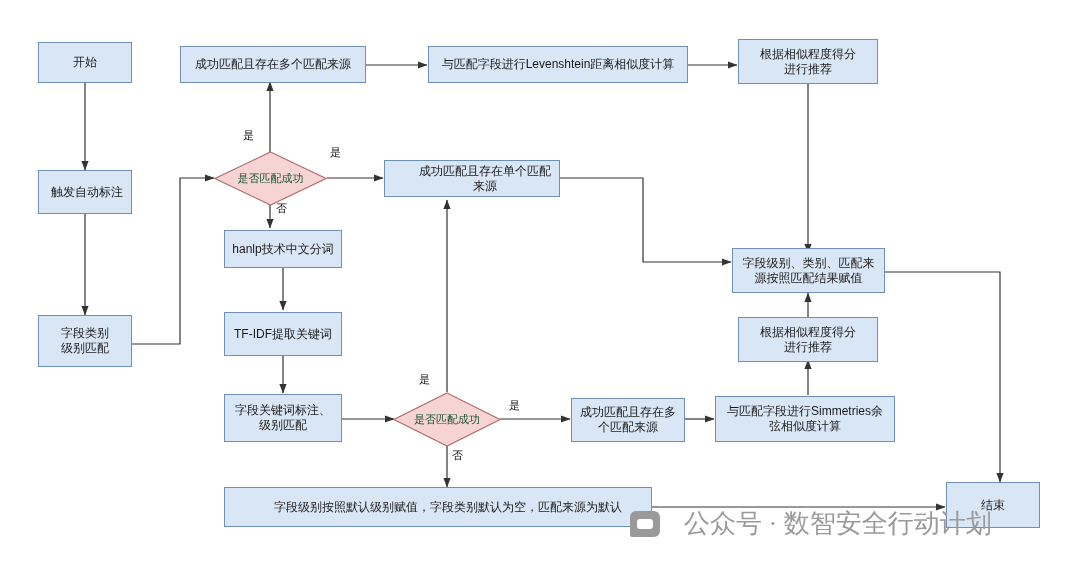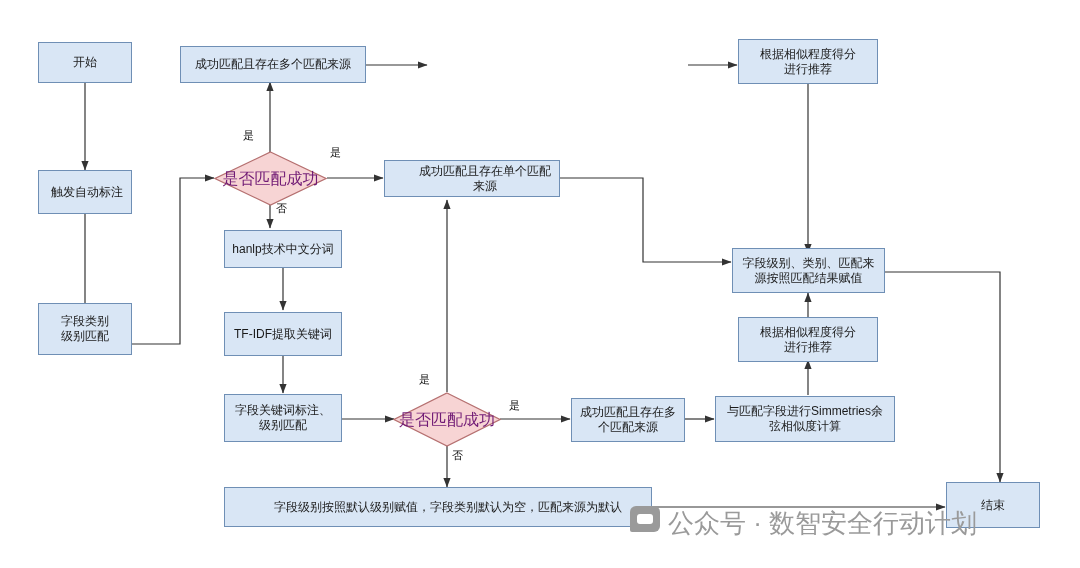--- a/index.html
+++ b/index.html
@@ -41,22 +41,22 @@
   .diamond-shape {
     position: absolute;
     left: 0;
     top: 0;
     width: 100%;
     height: 100%;
   }
   .diamond-label {
     position: relative;
     z-index: 2;
-    font-size: 16px;
-    color: #701a75;
+    font-size: 11px;
+    color: #14532d;
     text-align: center;
     line-height: 1.2;
   }
   .edge-label {
     position: absolute;
     font-size: 11px;
     color: #111111;
     background: transparent;
     white-space: nowrap;
   }
@@ -64,25 +64,25 @@
     position: absolute;
     left: 0;
     top: 0;
     width: 1080px;
     height: 568px;
     pointer-events: none;
   }
   .watermark {
     position: absolute;
     display: flex;
-    align-items: flex-start;
-    gap: 8px;
+    align-items: center;
+    gap: 24px;
     color: #9a9a9a;
     font-size: 26px;
-    font-family: Liberation Sans, sans-serif;
+    font-family: Liberation Serif, serif;
   }
   .wm-logo {
     width: 30px;
     height: 26px;
     background: #9a9a9a;
     border-radius: 6px 6px 6px 2px;
     position: relative;
   }
   .wm-logo::after {
     content: "";
@@ -153,36 +153,39 @@
   </svg>
 
   <div class="node box" style="left:38px; top:42px; width:94px; height:41px;">
     <span>开始</span>
   </div>
 
   <div class="node box" style="left:38px; top:170px; width:94px; height:44px;padding-left:8px;">
     <span>触发自动标注</span>
   </div>
 
-  <div class="node box" style="left:38px; top:303px; width:94px; height:52px;">
+  <div class="node box" style="left:38px; top:315px; width:94px; height:52px;">
     <span>字段类别
 级别匹配</span>
   </div>
 
   <div class="diamond-wrap" style="left:214px; top:151px; width:113px; height:55px;">
     <svg class="diamond-shape" viewBox="0 0 113 55" preserveAspectRatio="none">
       <polygon points="56.5,1 112,27.5 56.5,54 1,27.5" fill="#f7d4d4" stroke="#b56f6f" stroke-width="1.2"></polygon>
     </svg>
     <span class="diamond-label">是否匹配成功</span>
   </div>
 
   <div class="node box" style="left:180px; top:46px; width:186px; height:37px;">
     <span>成功匹配且存在多个匹配来源</span>
   </div>
 
+  <div class="node box" style="left:428px; top:46px; width:260px; height:37px;">
+    <span>与匹配字段进行Levenshtein距离相似度计算</span>
+  </div>
 
   <div class="node box" style="left:738px; top:39px; width:140px; height:45px;">
     <span>根据相似程度得分
 进行推荐</span>
   </div>
 
   <div class="node box" style="left:384px; top:160px; width:176px; height:37px;padding-left:30px;">
     <span>成功匹配且存在单个匹配来源</span>
   </div>
 

